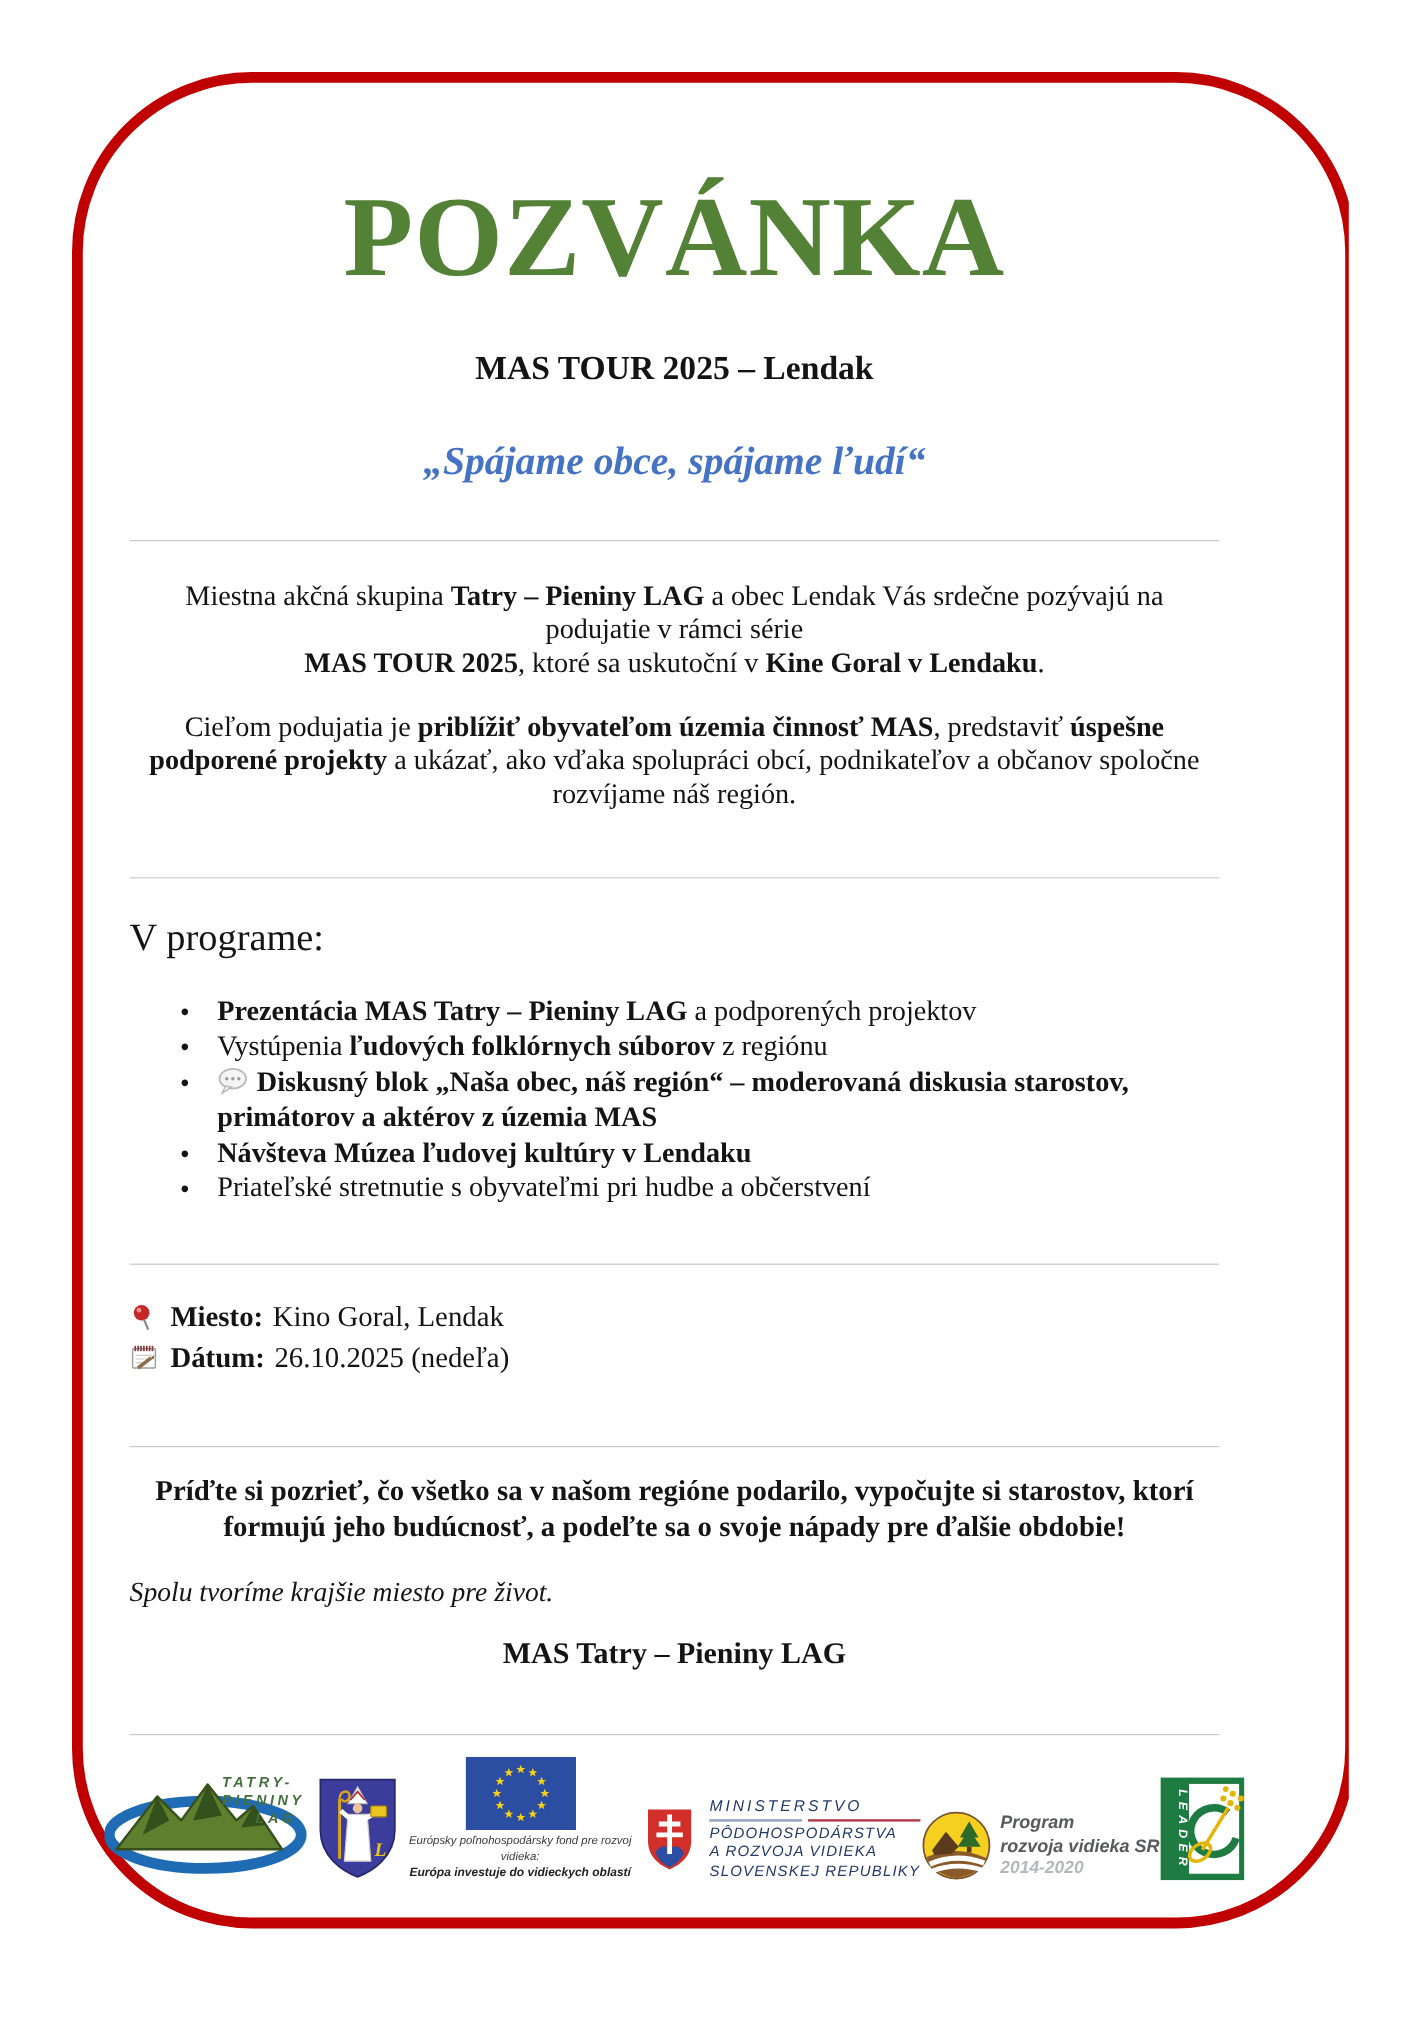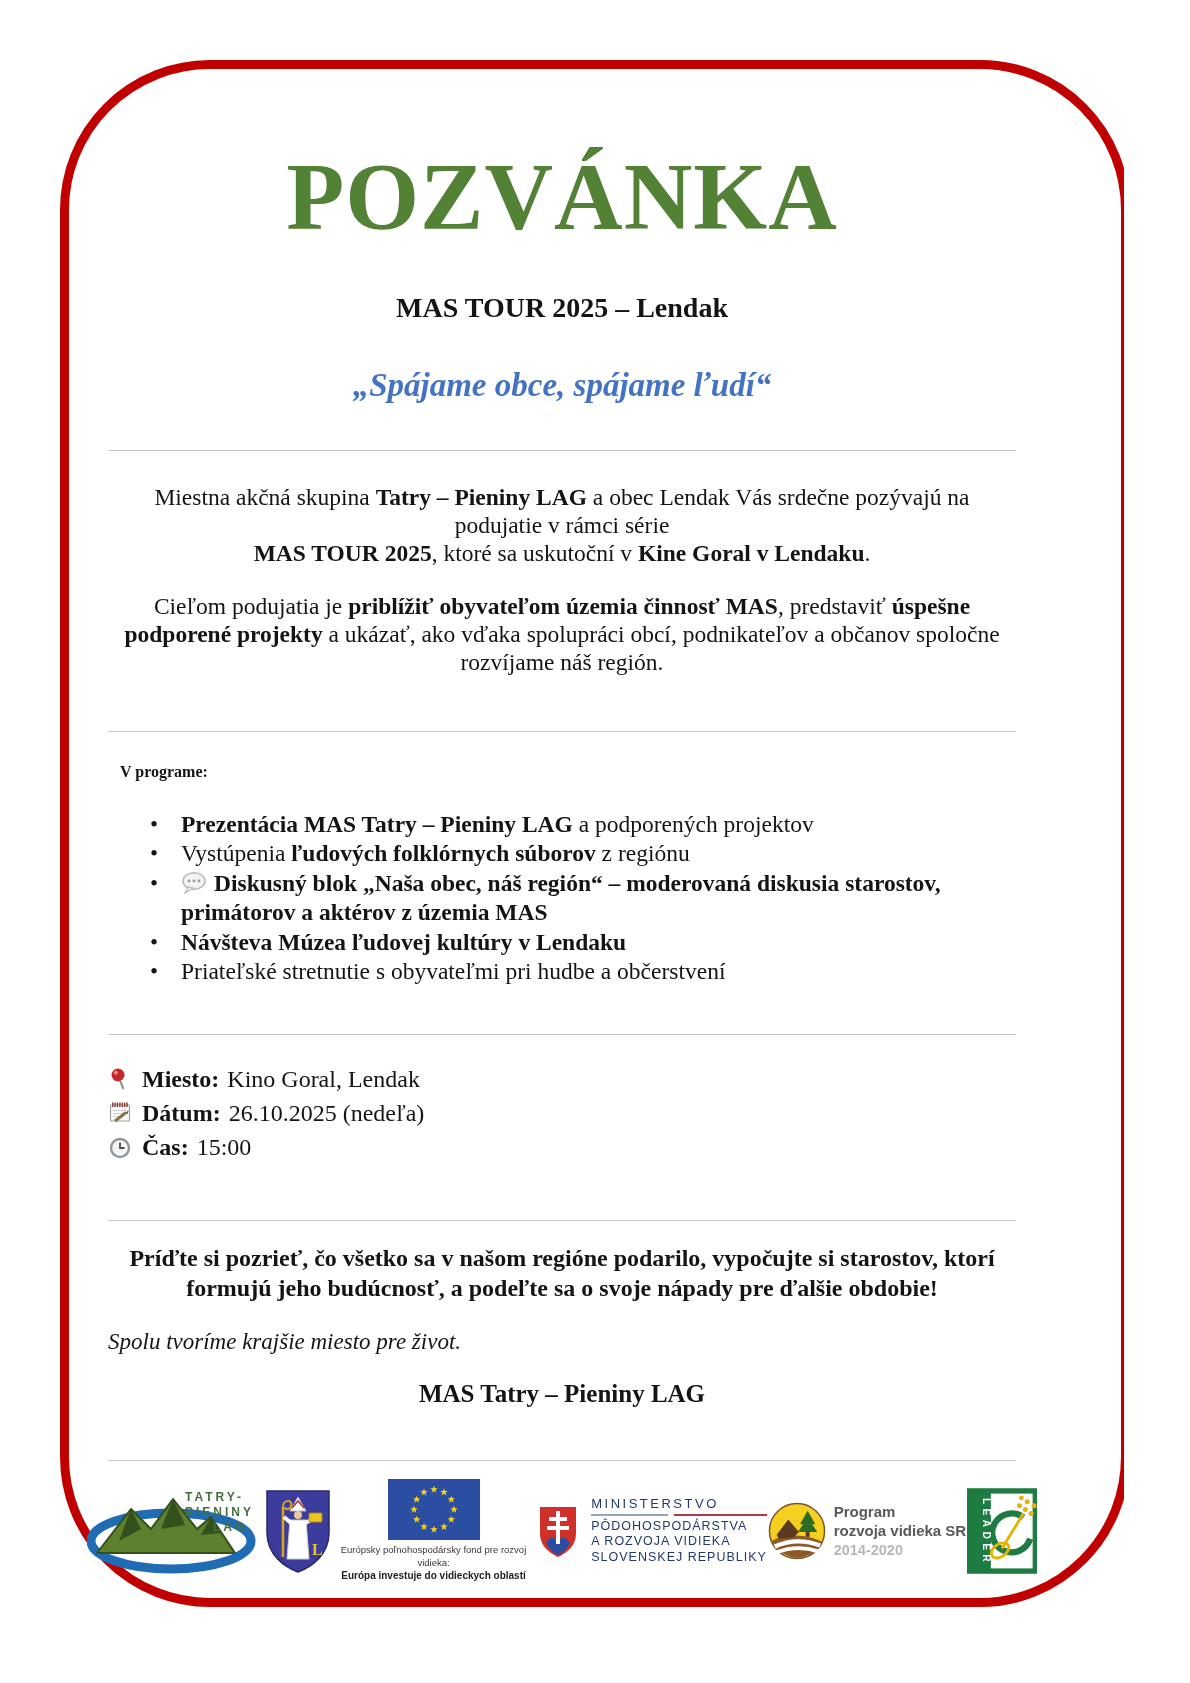--- a/index.html
+++ b/index.html
@@ -14,38 +14,38 @@
   .subtitle{margin-top:44px;text-align:center;font-size:28px;font-weight:bold;}
   .motto{margin-top:43px;text-align:center;font-size:33px;font-weight:bold;
          font-style:italic;color:#4472c4;}
 
   .rule{height:0;border-top:1px solid #c9c9c9;}
   .r1{margin-top:46px}.r2{margin-top:55px}.r3{margin-top:47px}.r4{margin-top:56px}.r5{margin-top:52px}
 
   .para{margin:25px 0 0;text-align:center;font-size:23.5px;line-height:28px;}
   .p1{margin-top:32px;}
 
-  .prog-head{margin-top:31px;font-size:16px;font-weight:bold;margin-left:12px;}
+  .prog-head{margin-top:31px;font-size:32px;font-weight:normal;}
   ul.prog{list-style:none;margin:29px 0 0;padding:0 0 0 40px;font-size:23.5px;line-height:29.5px;}
   ul.prog li{position:relative;padding-left:33px;}
   ul.prog li::before{content:"\2022";position:absolute;left:2px;top:0;font-size:23px;}
   .balloon{display:inline-block;vertical-align:-4px;margin-right:7px;}
 
   .details{margin-top:27px;font-size:24px;}
   .drow{display:flex;align-items:center;line-height:34px;}
   .dicon{width:26px;margin-right:8px;display:flex;align-items:center;}
   .dlabel{font-weight:bold;}
   .dval{margin-left:8px;}
 
   .closing{margin-top:22px;text-align:center;font-size:24px;font-weight:bold;line-height:30px;}
   .tagline{margin-top:2px;font-size:23px;font-style:italic;line-height:30px;}
   .signature{margin-top:18px;text-align:center;font-size:25px;font-weight:bold;}
 
-  .logos{margin-top:18px;width:950px;margin-left:-21px;display:flex;align-items:center;
-         justify-content:space-between;font-family:"Liberation Sans",sans-serif;}
+  .logos{margin-top:18px;width:950px;margin-left:-21px;display:flex;align-items:flex-end;
+         justify-content:space-between;font-family:"Liberation Sans",sans-serif;font-style:italic;}
   .logo-item{display:flex;align-items:center;}
   .eu{flex-direction:column;width:200px;}
   .eu-cap1{font-size:9.5px;color:#3a3a3a;text-align:center;line-height:1.35;margin-top:4px;}
   .eu-cap2{font-size:10px;font-weight:bold;color:#222;text-align:center;line-height:1.3;}
   .ministry{gap:9px;}
   .min-text{display:flex;flex-direction:column;color:#22396a;font-size:12.5px;
             letter-spacing:1px;line-height:1.25;}
   .min-l1{font-size:13px;letter-spacing:2.5px;}
   .min-l1::after{content:"";display:block;height:2px;margin:2px 0 3px;
                  background:linear-gradient(to right,#94a3c0 44%,#ffffff 44%,#ffffff 47%,#b23a48 47%);}
@@ -117,31 +117,20 @@
                 <rect x="18.4" y="1.5" width="1.4" height="4.5"></rect>
               </g>
               <path d="M5,9.5 H19 M5,12.5 H19 M5,15.5 H13" stroke="#cfcfcf" stroke-width="1"></path>
               <path d="M7,20 L18,11.5" stroke="#8d6e4b" stroke-width="3"></path>
               <path d="M18,11.5 L20.5,9.2 L19.8,13 Z" fill="#5c4632"></path>
             </svg>
           </span>
         <span class="dlabel">Dátum:</span>
         <span class="dval">26.10.2025 (nedeľa)</span>
       </div>
-      <div class="drow">
-        <span class="dicon">
-            <svg width="24" height="24" viewBox="0 0 24 24">
-              <circle cx="12" cy="13" r="9" fill="#f5f5f5" stroke="#8f979e" stroke-width="2.4"></circle>
-              <path d="M12,13 L12,7.5 M12,13 L16.5,13" stroke="#4a4a4a" stroke-width="1.8"></path>
-              <circle cx="12" cy="13" r="1" fill="#4a4a4a"></circle>
-            </svg>
-          </span>
-        <span class="dlabel">Čas:</span>
-        <span class="dval">15:00</span>
-      </div>
     </div>
 
     <div class="rule r4"></div>
 
     <p class="closing">Príďte si pozrieť, čo všetko sa v našom regióne podarilo, vypočujte si starostov, ktorí formujú jeho budúcnosť, a podeľte sa o svoje nápady pre ďalšie obdobie!</p>
     <p class="tagline">Spolu tvoríme krajšie miesto pre život.</p>
     <div class="signature">MAS Tatry – Pieniny LAG</div>
 
     <div class="rule r5"></div>
 

